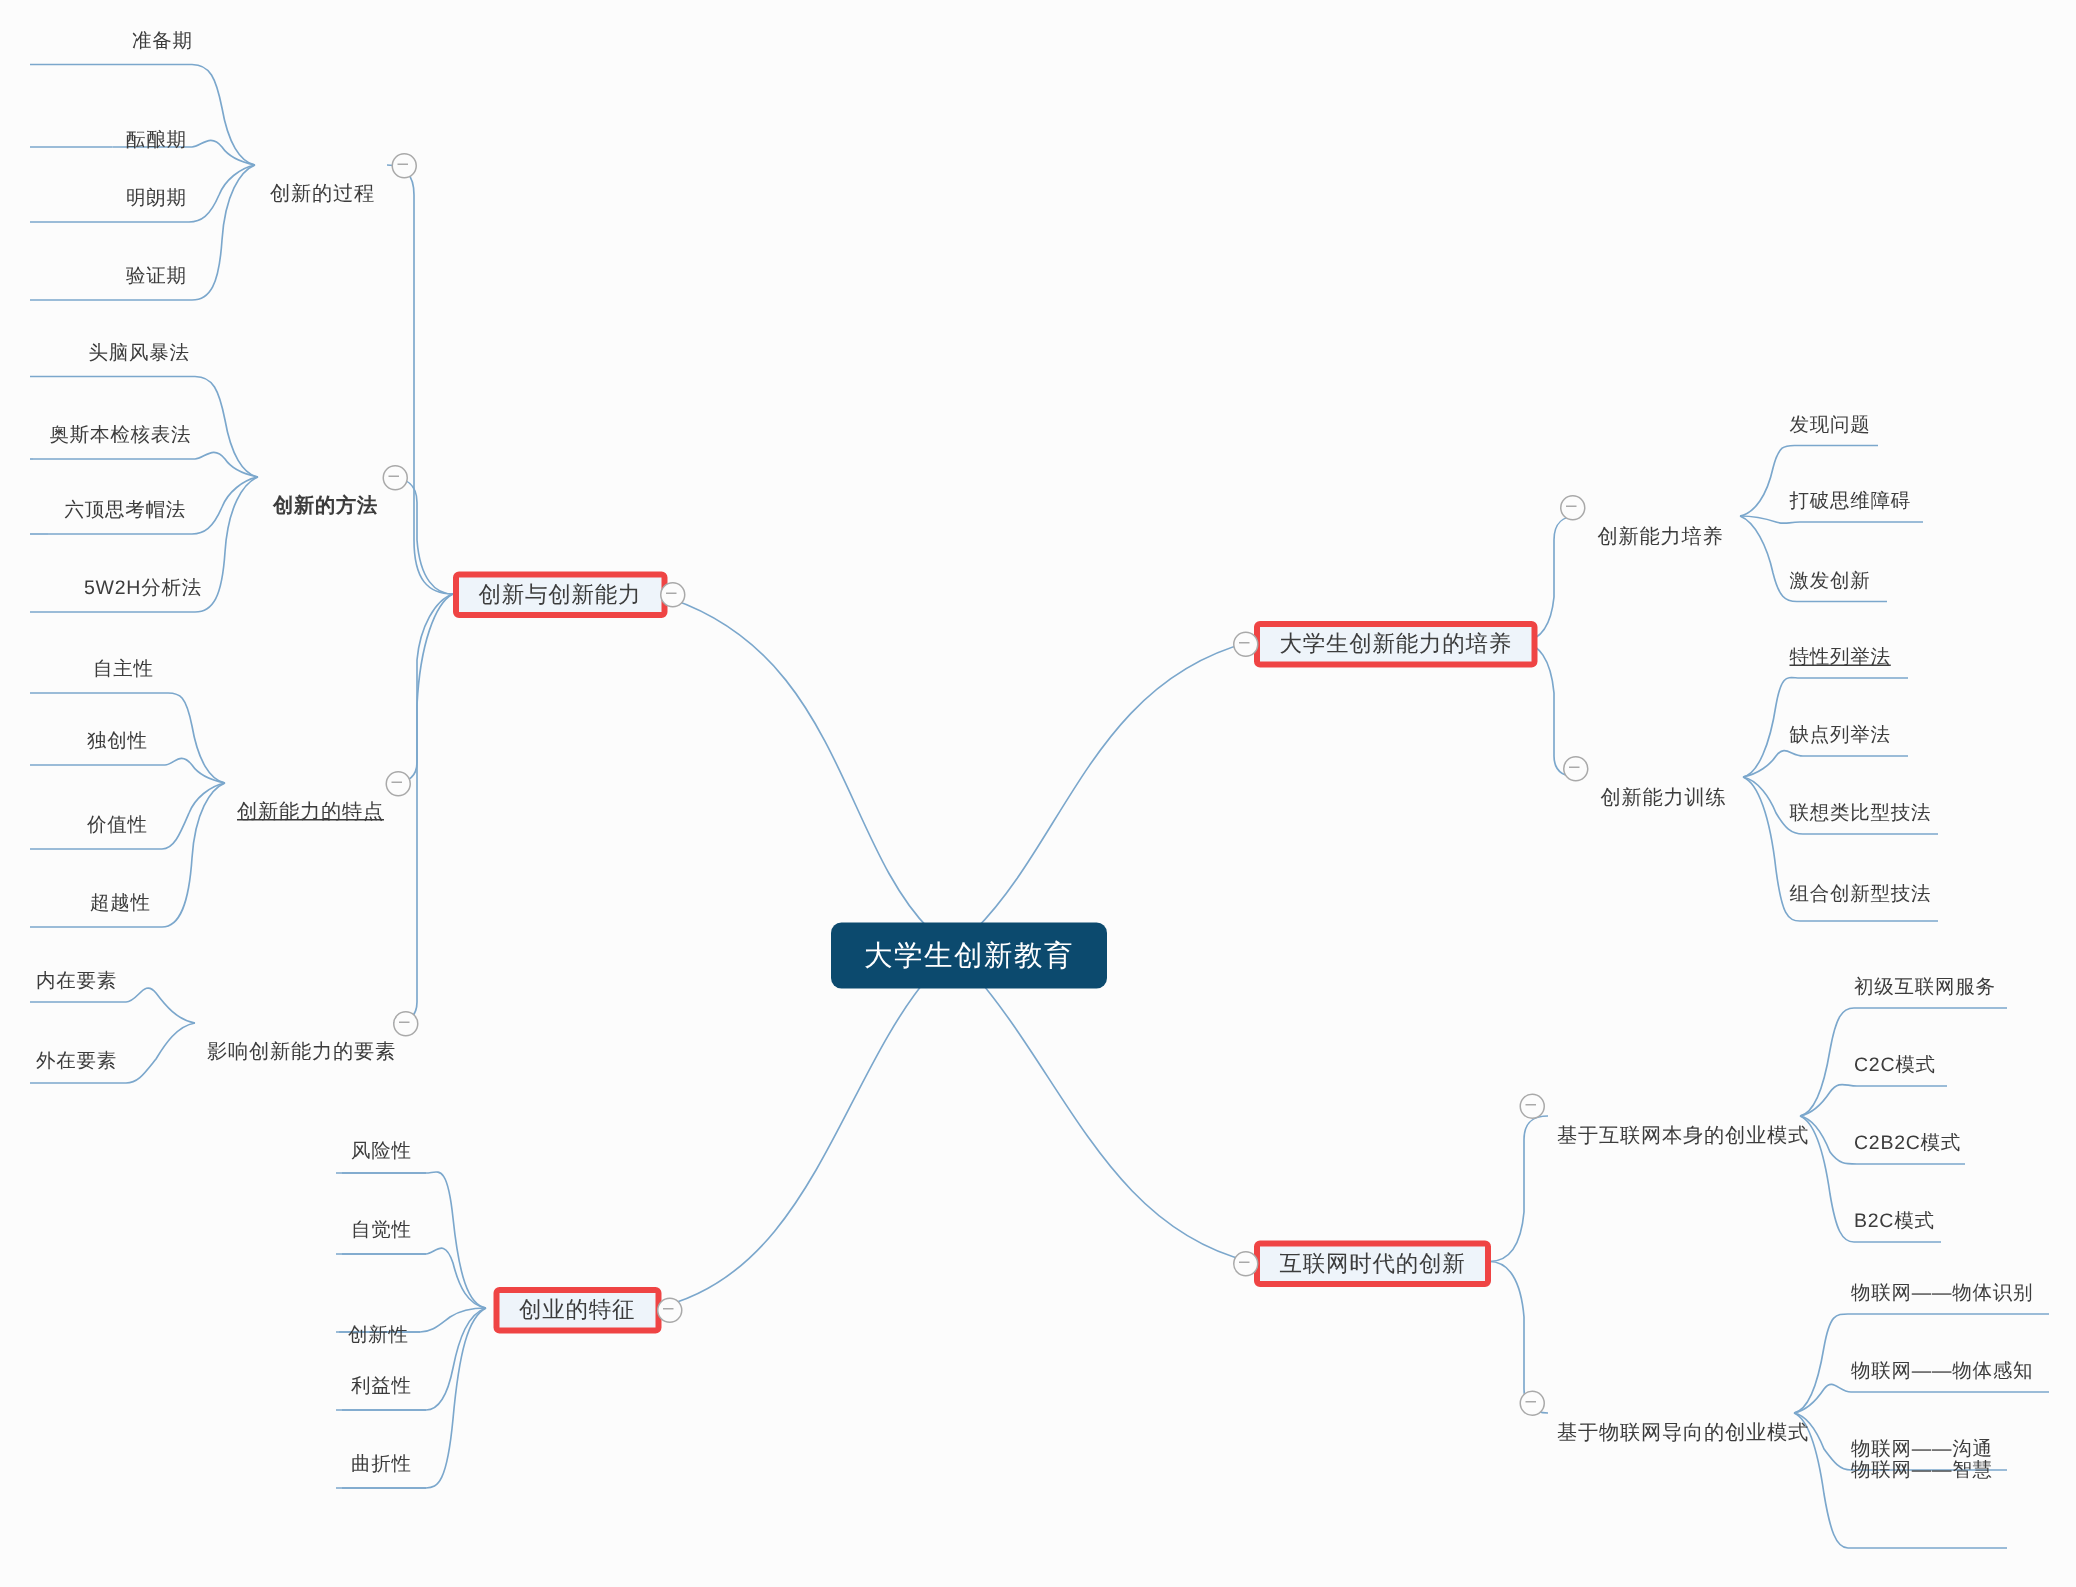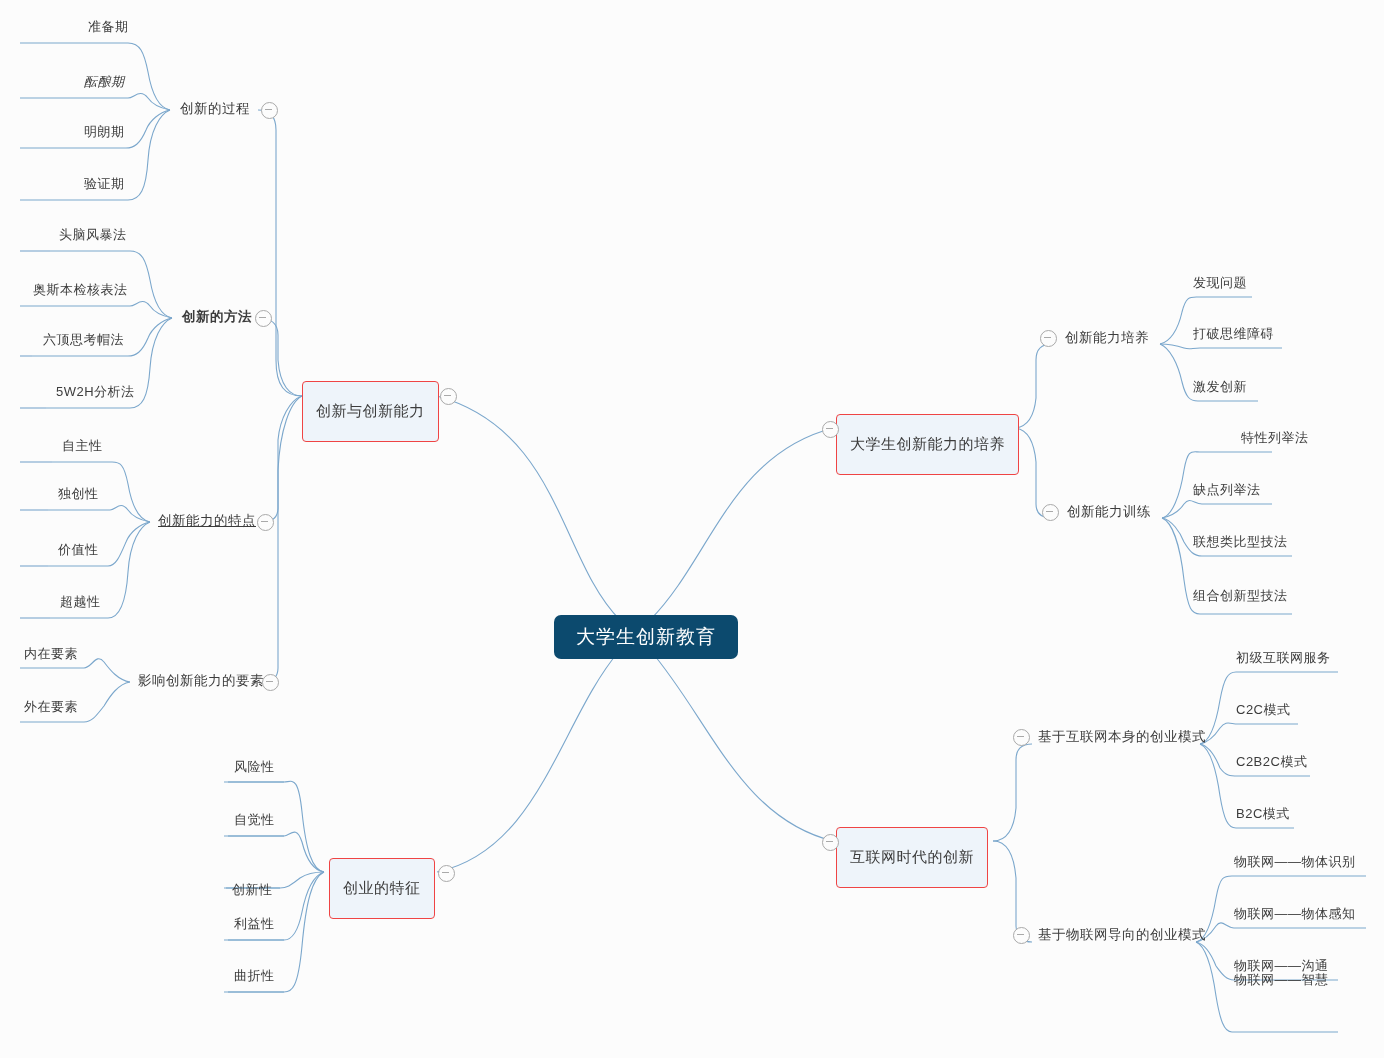--- a/index.html
+++ b/index.html
@@ -22,33 +22,34 @@
     color:#ffffff;
     border-radius:7px;
     font-size:19px;
     padding:9px 22px;
     letter-spacing:1px;
     box-shadow:0 0 0 0 rgba(0,0,0,0);
   }
   
   .branch{
     background:#eef4fa;
-    border:1px solid #ef4444;
+    border:4px solid #ef4444;
     border-radius:4px;
     color:#3c3c3c;
     font-size:15px;
-    padding:20px 13px;
+    padding:2px 13px;
     letter-spacing:.5px;
   }
   
   .sub{
     color:#3c3c3c;
     font-size:13.5px;
     letter-spacing:.5px;
     padding:0 2px 3px 2px;
+    margin-top:20px;
   }
   
   .leaf{
     color:#3c3c3c;
     font-size:13px;
     letter-spacing:.5px;
     padding:0 2px 3px 2px;
   }
 
   .toggle{
@@ -157,21 +158,21 @@
   </svg>
 
   <div class="node root" style="left:554px;top:615px;">大学生创新教育</div>
 
   <div class="node branch" style="left:302px;top:381px;">创新与创新能力</div>
   <div class="toggle" style="left:440px;top:388px;"></div>
 
   <div class="node sub" style="left:178px;top:100px;">创新的过程</div>
   <div class="toggle" style="left:261px;top:102px;"></div>
   <div class="node leaf" style="left:86px;top:18px;">准备期</div>
-  <div class="node leaf" style="left:82px;top:73px;font-style:italic;">酝酿期</div>
+  <div class="node leaf" style="left:82px;top:84px;">酝酿期</div>
   <div class="node leaf" style="left:82px;top:123px;">明朗期</div>
   <div class="node leaf" style="left:82px;top:175px;">验证期</div>
 
   <div class="node sub" style="left:180px;top:308px;font-weight:bold;">创新的方法</div>
   <div class="toggle" style="left:255px;top:310px;"></div>
   <div class="node leaf" style="left:57px;top:226px;">头脑风暴法</div>
   <div class="node leaf" style="left:31px;top:281px;">奥斯本检核表法</div>
   <div class="node leaf" style="left:41px;top:331px;">六顶思考帽法</div>
   <div class="node leaf" style="left:54px;top:383px;">5W2H分析法</div>
 
@@ -199,21 +200,21 @@
   <div class="toggle" style="left:822px;top:421px;"></div>
 
   <div class="node sub" style="left:1063px;top:329px;">创新能力培养</div>
   <div class="toggle" style="left:1040px;top:330px;"></div>
   <div class="node leaf" style="left:1191px;top:274px;">发现问题</div>
   <div class="node leaf" style="left:1191px;top:325px;">打破思维障碍</div>
   <div class="node leaf" style="left:1191px;top:378px;">激发创新</div>
 
   <div class="node sub" style="left:1065px;top:503px;">创新能力训练</div>
   <div class="toggle" style="left:1042px;top:504px;"></div>
-  <div class="node leaf" style="left:1239px;top:429px;">特性列举法</div>
+  <div class="node leaf" style="left:1191px;top:429px;text-decoration:underline;">特性列举法</div>
   <div class="node leaf" style="left:1191px;top:481px;">缺点列举法</div>
   <div class="node leaf" style="left:1191px;top:533px;">联想类比型技法</div>
   <div class="node leaf" style="left:1191px;top:587px;">组合创新型技法</div>
 
   <div class="node branch" style="left:836px;top:827px;">互联网时代的创新</div>
   <div class="toggle" style="left:822px;top:834px;"></div>
 
   <div class="node sub" style="left:1036px;top:728px;">基于互联网本身的创业模式</div>
   <div class="toggle" style="left:1013px;top:729px;"></div>
   <div class="node leaf" style="left:1234px;top:649px;">初级互联网服务</div>

